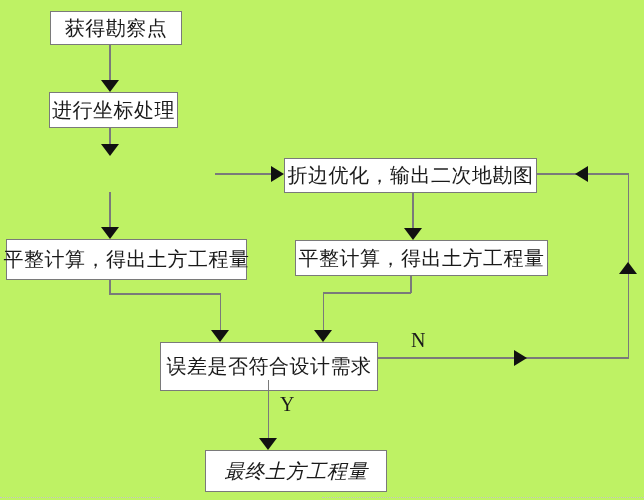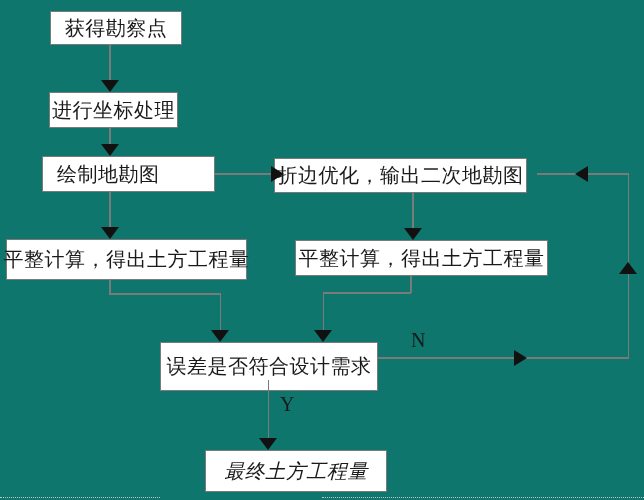--- a/index.html
+++ b/index.html
@@ -1,17 +1,17 @@
 <!DOCTYPE html>
 <html><head>
 <meta charset="utf-8">
 <style>
   html,body{margin:0;padding:0;background:#ffffff;}
   .canvas{
-    position:relative;width:644px;height:500px;background:#0f766e;
+    position:relative;width:644px;height:500px;background:#bef264;
     font-family:"Liberation Serif","DejaVu Serif",serif;
     overflow:hidden;
   }
   .node{
     position:absolute;box-sizing:border-box;
     border:1.5px solid #7a7a7a;background:#ffffff;
     display:flex;align-items:center;justify-content:center;
     font-size:20px;color:#1a1a1a;white-space:nowrap;
     letter-spacing:0.5px;
   }
@@ -35,25 +35,22 @@
 <div class="canvas">
 
   <div class="node" style="left:50px;top:11px;width:132px;height:34px;">
     <span>获得勘察点</span>
   </div>
 
   <div class="node" style="left:49px;top:92px;width:129px;height:36px;">
     <span>进行坐标处理</span>
   </div>
 
-  <div class="node" style="left:42px;top:156px;width:173px;height:36px;justify-content:flex-start;padding-left:14px;">
-    <span>绘制地勘图</span>
-  </div>
 
-  <div class="node" style="left:274px;top:158px;width:253px;height:35px;">
+  <div class="node" style="left:284px;top:158px;width:253px;height:35px;">
     <span>折边优化，输出二次地勘图</span>
   </div>
 
   <div class="node" style="left:6px;top:239px;width:241px;height:41px;">
     <span>平整计算，得出土方工程量</span>
   </div>
 
   <div class="node" style="left:295px;top:240px;width:253px;height:36px;">
     <span>平整计算，得出土方工程量</span>
   </div>

